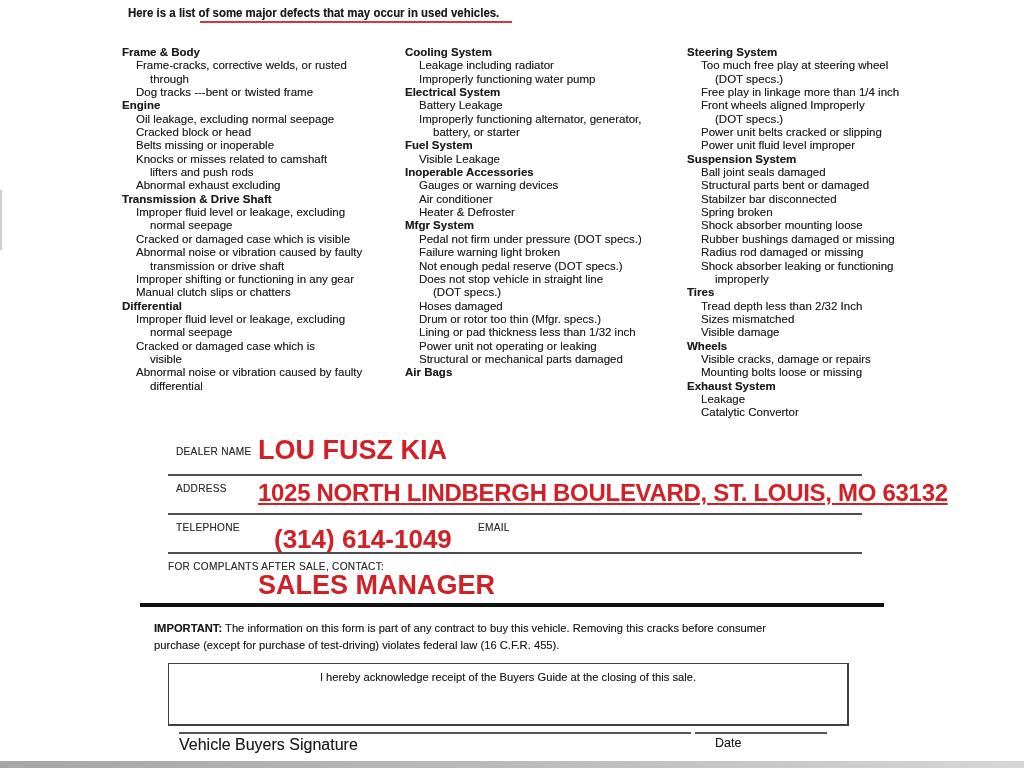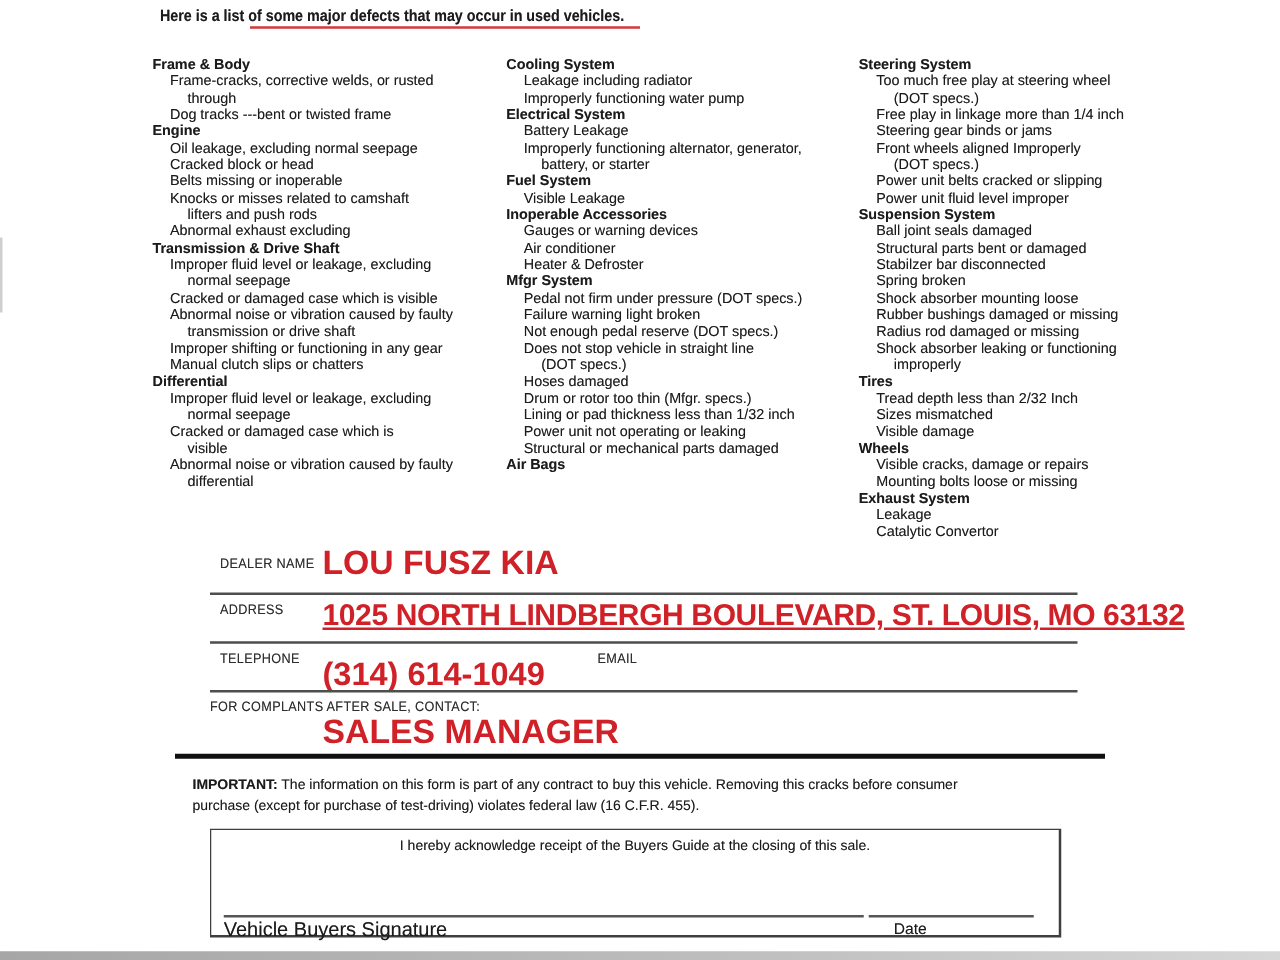--- a/index.html
+++ b/index.html
@@ -36,34 +36,34 @@
   .fill { color:var(--fill-red,#cf2127); font-weight:700; white-space:nowrap; line-height:1; }
   .rule { height:2px; background:#4e4e4e; }
 
   #dealer-name-label { left:176px; top:445px; }
   #dealer-name-value { left:258px; top:437px; font-size:27px; }
   #rule1 { left:168px; top:474px; width:694px; }
   #address-label { left:176px; top:482px; }
   #address-value { left:258px; top:481px; font-size:24px; letter-spacing:-0.3px;text-decoration:underline; }
   #rule2 { left:168px; top:513px; width:694px; }
   #telephone-label { left:176px; top:521px; }
-  #telephone-value { left:258px; top:526px; font-size:26px; }
+  #telephone-value { left:274px; top:526px; font-size:26px; }
   #email-label { left:478px; top:521px; }
   #rule3 { left:168px; top:552px; width:694px; }
   #complaints-label { left:168px; top:560px; }
   #complaints-value { left:258px; top:572px; font-size:27px; }
   #thick-bar { left:140px; top:603px; width:744px; height:4px; background:#101010; }
 
   
   #important { left:154px; top:620px; width:660px; font-size:11.2px; line-height:16.5px; text-shadow:0 0 0.4px rgba(0,0,0,0.4); }
   #important .imp-label { font-weight:700; }
 
   
   #ack-box {
-    left:168px; top:663px; width:681px; height:87px;
+    left:168px; top:663px; width:681px; height:63px;
     border:1.5px solid #3f3f3f; border-right-width:2.5px; border-bottom-width:2.5px;
   }
   #ack-text { position:absolute; left:0; top:7px; width:100%; text-align:center; font-size:11.2px; text-shadow:0 0 0.4px rgba(0,0,0,0.4); }
   #sig-line  { position:absolute; left:10px;  top:68px; width:512px; height:1.5px; background:#555; }
   #date-line { position:absolute; left:526px; top:68px; width:132px; height:1.5px; background:#555; }
   #sig-label  { position:absolute; left:10px;  top:72px; font-size:16px; text-shadow:0 0 0.4px rgba(0,0,0,0.4); }
   #date-label { position:absolute; left:526px; top:72px; font-size:12.5px; text-shadow:0 0 0.4px rgba(0,0,0,0.4);margin-left:20px; }
 
   
   #bottom-artifact { left:0; top:761px; width:1024px; height:7px;
@@ -129,21 +129,20 @@
     <div class="defect-item">Lining or pad thickness less than 1/32 inch</div>
     <div class="defect-item">Power unit not operating or leaking</div>
     <div class="defect-item">Structural or mechanical parts damaged</div>
     <div class="defect-heading">Air Bags</div>
   </div>
 <div class="abs defcol" id="col2">
     <div class="defect-heading">Steering System</div>
     <div class="defect-item">Too much free play at steering wheel</div>
     <div class="defect-item cont">(DOT specs.)</div>
     <div class="defect-item">Free play in linkage more than 1/4 inch</div>
-    <div class="defect-item">Steering gear binds or jams</div>
     <div class="defect-item">Front wheels aligned Improperly</div>
     <div class="defect-item cont">(DOT specs.)</div>
     <div class="defect-item">Power unit belts cracked or slipping</div>
     <div class="defect-item">Power unit fluid level improper</div>
     <div class="defect-heading">Suspension System</div>
     <div class="defect-item">Ball joint seals damaged</div>
     <div class="defect-item">Structural parts bent or damaged</div>
     <div class="defect-item">Stabilzer bar disconnected</div>
     <div class="defect-item">Spring broken</div>
     <div class="defect-item">Shock absorber mounting loose</div>

